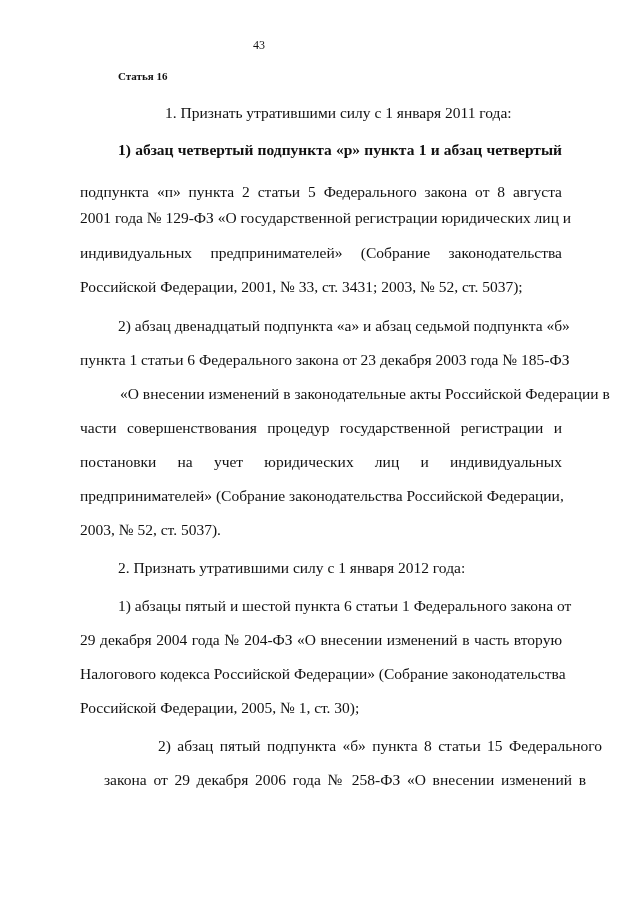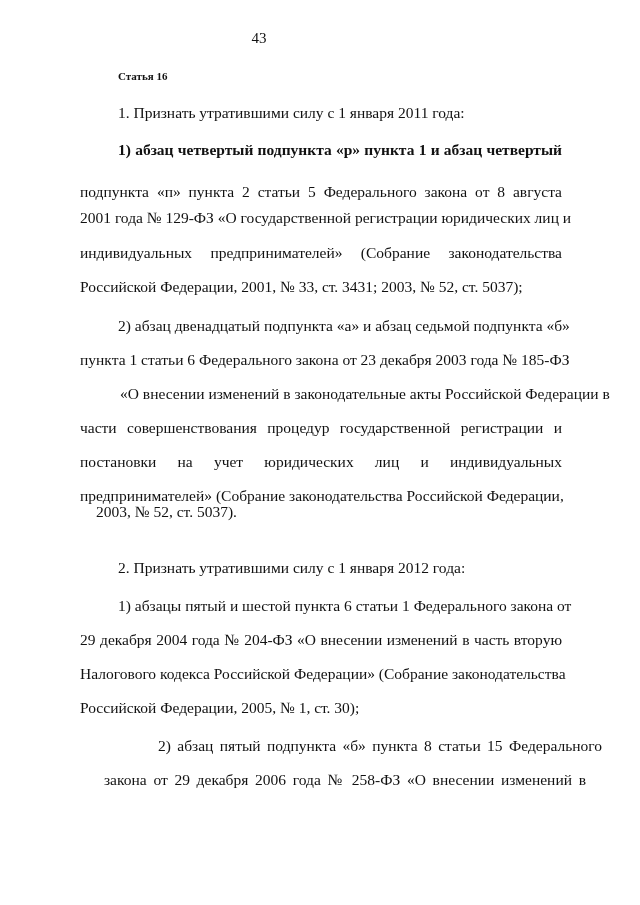--- a/index.html
+++ b/index.html
@@ -1,41 +1,41 @@
 <!DOCTYPE html>
 <html><head>
 <meta charset="utf-8">
 <style>
   html,body{margin:0;padding:0;background:#fff;}
   body{width:640px;height:905px;position:relative;overflow:hidden;font-family:"Liberation Serif","DejaVu Serif",serif;color:#111;}
-  .page-num{position:absolute;top:30px;left:0;width:518px;text-align:center;font-size:15px;}
+  .page-num{position:absolute;top:38px;left:0;width:518px;text-align:center;font-size:12px;}
   .heading{position:absolute;top:70px;left:118px;font-size:11px;font-weight:bold;}
   .line{position:absolute;left:80px;width:482px;font-size:15.5px;line-height:20px;white-space:nowrap;text-align:justify;text-align-last:justify;}
   .line.ind{left:118px;width:444px;}
   .line.last{text-align-last:left;}
 </style>
 </head>
 <body>
 
 <div class="page-num">43</div>
 <div class="heading">Статья 16</div>
 <div id="body">
-    <div class="line ind last" style="top: 103px;">1. Признать утратившими силу с 1 января 2011 года:</div>
+    <div class="line ind last" style="top: 103px; margin-left: 47px;">1. Признать утратившими силу с 1 января 2011 года:</div>
     <div class="line ind" style="top: 140px; font-weight: bold;">1) абзац четвертый подпункта «р» пункта 1 и  абзац четвертый</div>
     <div class="line" style="top: 182px;">подпункта «п» пункта 2 статьи 5 Федерального закона от 8 августа</div>
     <div class="line" style="top: 208px;">2001 года № 129-ФЗ «О государственной регистрации юридических лиц и</div>
     <div class="line" style="top: 243px;">индивидуальных предпринимателей» (Собрание законодательства</div>
     <div class="line last" style="top: 277px;">Российской Федерации, 2001, № 33, ст. 3431; 2003, № 52, ст. 5037);</div>
     <div class="line ind" style="top: 316px;">2) абзац двенадцатый подпункта «а» и абзац седьмой подпункта «б»</div>
     <div class="line" style="top: 350px;">пункта 1 статьи 6 Федерального закона от 23 декабря 2003 года № 185-ФЗ</div>
     <div class="line" style="top: 384px; margin-left: 40px;">«О внесении изменений в законодательные акты Российской Федерации в</div>
     <div class="line" style="top: 418px;">части совершенствования процедур государственной регистрации и</div>
     <div class="line" style="top: 452px;">постановки на учет юридических лиц и индивидуальных</div>
     <div class="line" style="top: 486px;">предпринимателей» (Собрание законодательства Российской Федерации,</div>
-    <div class="line last" style="top: 502px; margin-left: 16px;">2003, № 52, ст. 5037).</div>
+    <div class="line last" style="top: 520px;">2003, № 52, ст. 5037).</div>
     <div class="line ind last" style="top: 558px;">2. Признать утратившими силу с 1 января 2012 года:</div>
     <div class="line ind" style="top: 596px;">1) абзацы пятый и шестой пункта 6 статьи 1 Федерального закона от</div>
     <div class="line" style="top: 630px;">29 декабря 2004 года № 204-ФЗ «О внесении изменений в часть вторую</div>
     <div class="line" style="top: 664px;">Налогового кодекса Российской Федерации» (Собрание законодательства</div>
     <div class="line last" style="top: 698px;">Российской Федерации, 2005, № 1, ст. 30);</div>
     <div class="line ind" style="top: 736px; margin-left: 40px;">2) абзац пятый подпункта «б» пункта 8 статьи 15 Федерального</div>
     <div class="line" style="top: 770px; margin-left: 24px;">закона от 29 декабря 2006 года № 258-ФЗ «О внесении изменений в</div>
   </div>
 
 </body></html>

